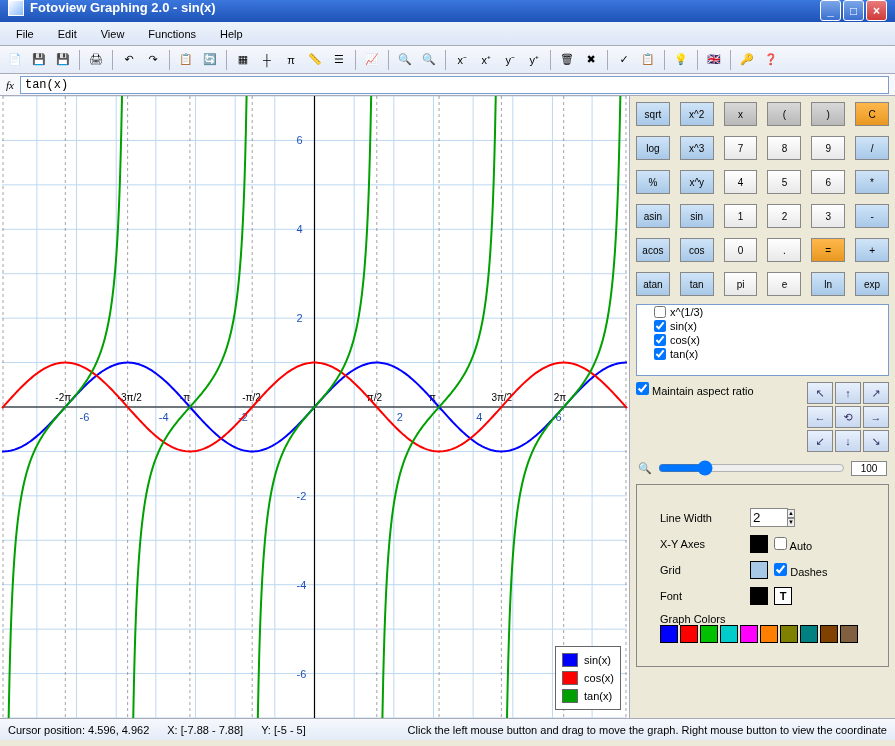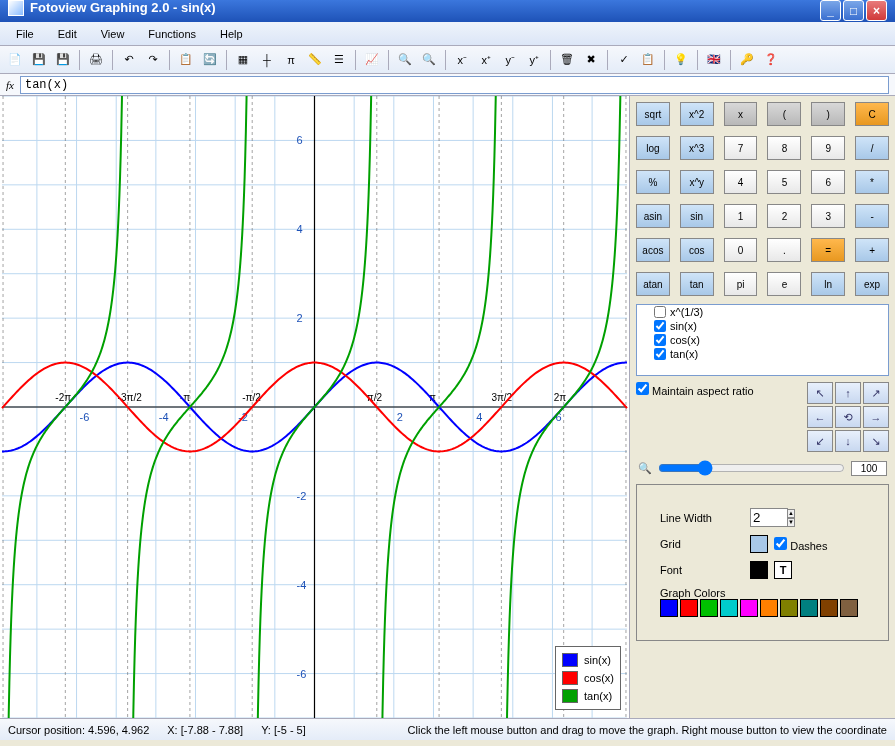--- a/index.html
+++ b/index.html
@@ -286,20 +286,21 @@
     </div>
     <div class="proppanel">
       <div class="proprow">
           <span class="lbl">Line Width</span>
           <input class="spin" value="2" style="">
           <span style="display:inline-flex;flex-direction:column;margin-left:-1px">
             <button style="height:9px;font-size:6px;border:1px solid #888">▲</button>
             <button style="height:9px;font-size:6px;border:1px solid #888">▼</button>
           </span>
         </div>
+      <div class="proprow"><span class="lbl">X-Y Axes</span><span class="swatch" style="background:#000"></span>&nbsp;&nbsp;<label><input type="checkbox" style=""> <span>Auto</span></label></div>
       <div class="proprow"><span class="lbl">Grid</span><span class="swatch" style="background:#a8c8e8"></span>&nbsp;&nbsp;<label><input type="checkbox" checked="" style=""> <span>Dashes</span></label></div>
       <div class="proprow"><span class="lbl">Font</span><span class="swatch" style="background:#000"></span>&nbsp;&nbsp;<span class="swatch" style="background:#fff;font-weight:bold;text-align:center;line-height:16px">T</span></div>
       <div style="margin-top:6px"><span>Graph Colors</span></div>
       <div class="palette" id="palette">
           <div class="sw" style="background: rgb(0, 0, 255);"></div>
           <div class="sw" style="background: rgb(255, 0, 0);"></div>
           <div class="sw" style="background: rgb(0, 192, 0);"></div>
           <div class="sw" style="background: rgb(0, 204, 204);"></div>
           <div class="sw" style="background: rgb(255, 0, 255);"></div>
           <div class="sw" style="background: rgb(255, 128, 0);"></div>

